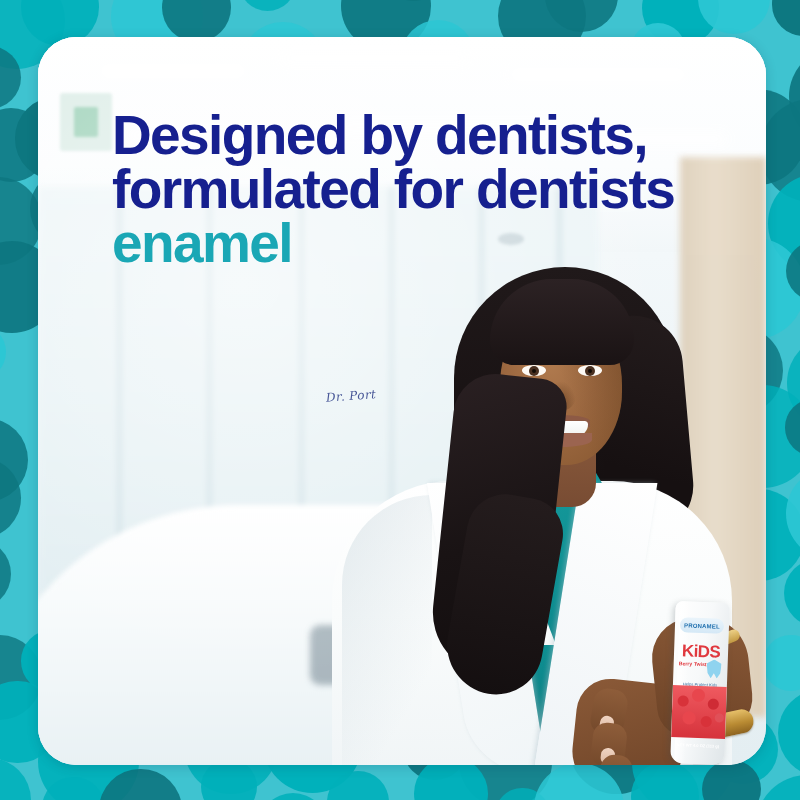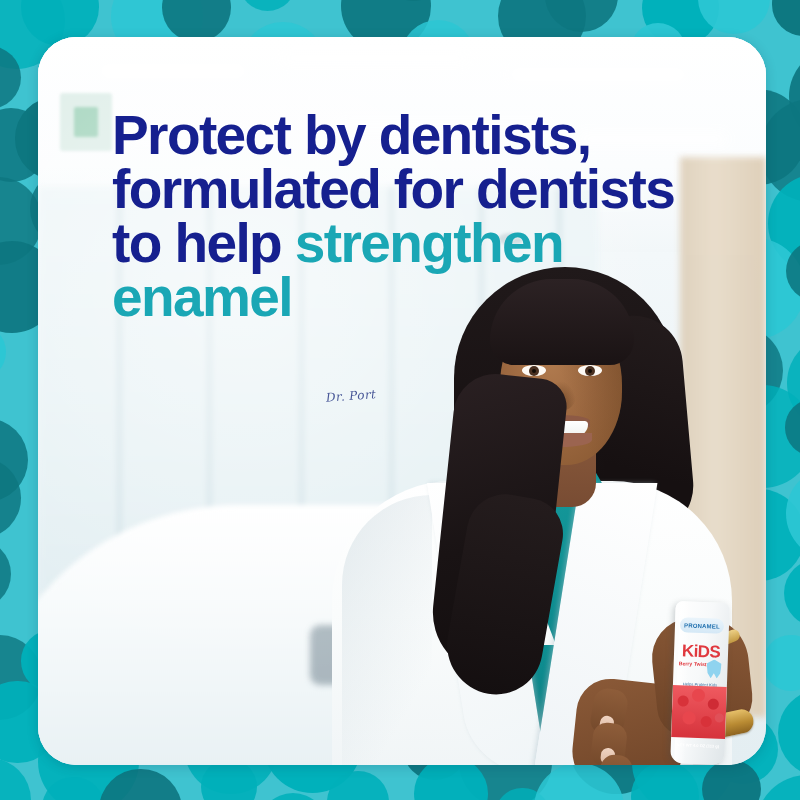--- a/index.html
+++ b/index.html
@@ -502,20 +502,19 @@
       </div>
       <div id="tube-kids">KiDS</div>
       <div id="tube-flavor">Berry Twist</div>
       <div id="tube-tooth"></div>
       <div id="tube-sub">Helps Protect Kids Enamel</div>
       <div id="tube-berries"></div>
       <div id="tube-weight">NET WT 4.0 OZ (113 g)</div>
     </div>
 
     <h1 id="headline">
-      <span class="hl-line">Protect by dentists,</span>
+      <span class="hl-line">Designed by dentists,</span>
       <span class="hl-line">formulated for dentists</span>
-      <span class="hl-line"><span>to help </span><span class="hl-accent">strengthen</span></span>
       <span class="hl-line hl-accent">enamel</span>
     </h1>
 
   </div>
 </div>
 
 </body></html>

